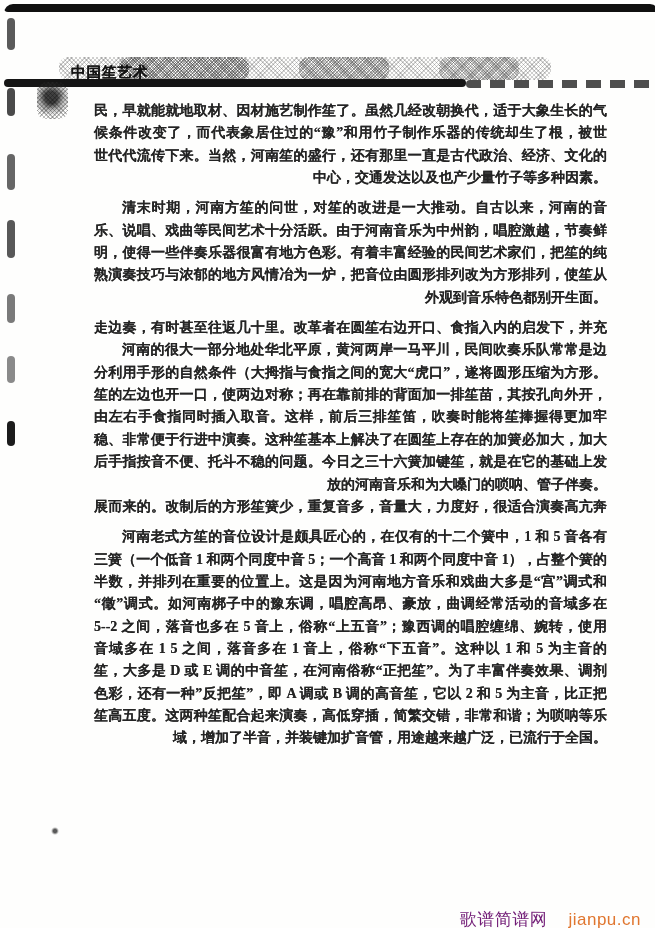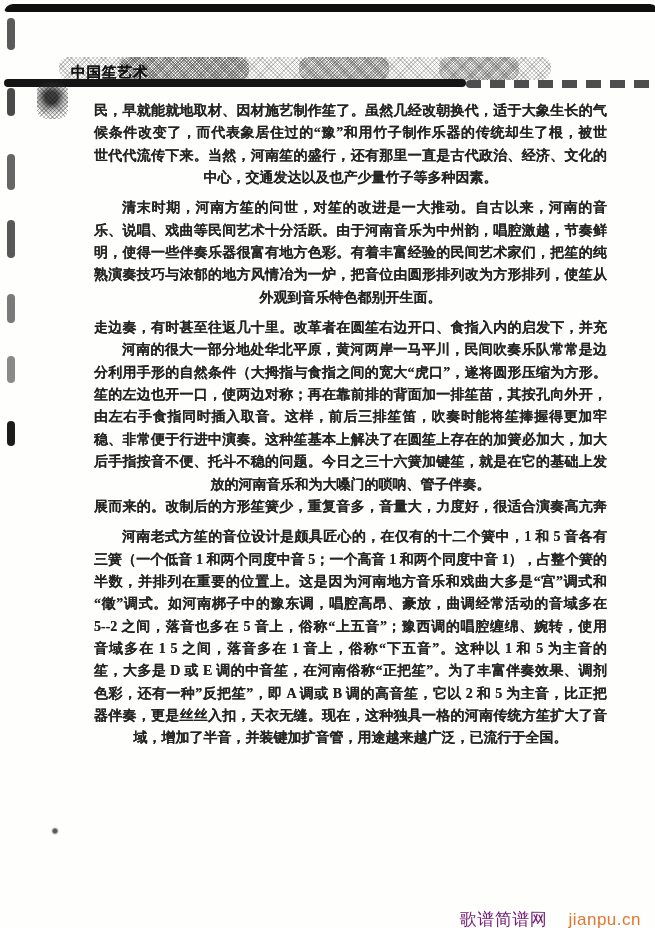--- a/index.html
+++ b/index.html
@@ -76,21 +76,21 @@
     text-shadow: 0 0 .45px rgba(20,20,20,.75);
     font-weight: bold;
   }
   .line {
     height: 22.35px; line-height: 22.35px;
     overflow: hidden;
     text-align: justify;
     white-space: pre-wrap;
   }
   .line::after { content: ""; display: inline-block; width: 100%; height: 0; }
-  .line.last { text-align: center; }
+  .line.last { text-align: right; }
   .line.last::after { content: none; }
   .line.indent { text-indent: 2em; }
 
   
   .watermark {
     position: absolute; right: 10px; top: 900px;
     font-size: 17px;
     font-family: "Liberation Sans", "DejaVu Sans", sans-serif;
     letter-spacing: .5px;
     white-space: nowrap;
@@ -146,21 +146,21 @@
     </div>
     <div>
       <div class="line indent">河南老式方笙的音位设计是颇具匠心的，在仅有的十二个簧中，1 和 5 音各有</div>
       <div class="line">三簧（一个低音 1 和两个同度中音 5；一个高音 1 和两个同度中音 1），占整个簧的</div>
       <div class="line">半数，并排列在重要的位置上。这是因为河南地方音乐和戏曲大多是“宫”调式和</div>
       <div class="line">“徵”调式。如河南梆子中的豫东调，唱腔高昂、豪放，曲调经常活动的音域多在</div>
       <div class="line">5--2 之间，落音也多在 5 音上，俗称“上五音”；豫西调的唱腔缠绵、婉转，使用</div>
       <div class="line">音域多在 1 5 之间，落音多在 1 音上，俗称“下五音”。这种以 1 和 5 为主音的</div>
       <div class="line">笙，大多是 D 或 E 调的中音笙，在河南俗称“正把笙”。为了丰富伴奏效果、调剂</div>
       <div class="line">色彩，还有一种”反把笙”，即 A 调或 B 调的高音笙，它以 2 和 5 为主音，比正把</div>
-      <div class="line">器伴奏，更是丝丝入扣，天衣无缝。现在，这种独具一格的河南传统方笙扩大了音</div>
+      <div class="line">笙高五度。这两种笙配合起来演奏，高低穿插，简繁交错，非常和谐；为唢呐等乐</div>
       <div class="line last">域，增加了半音，并装键加扩音管，用途越来越广泛，已流行于全国。</div>
     </div>
   </div>
 
 <div class="speck"></div>
 
 <div class="watermark">
   <span style="color: #701a75;">歌谱简谱网</span>
   <span> </span>
   <span style="color: rgb(224, 118, 47); margin-top: 28px;">jianpu.cn</span>

